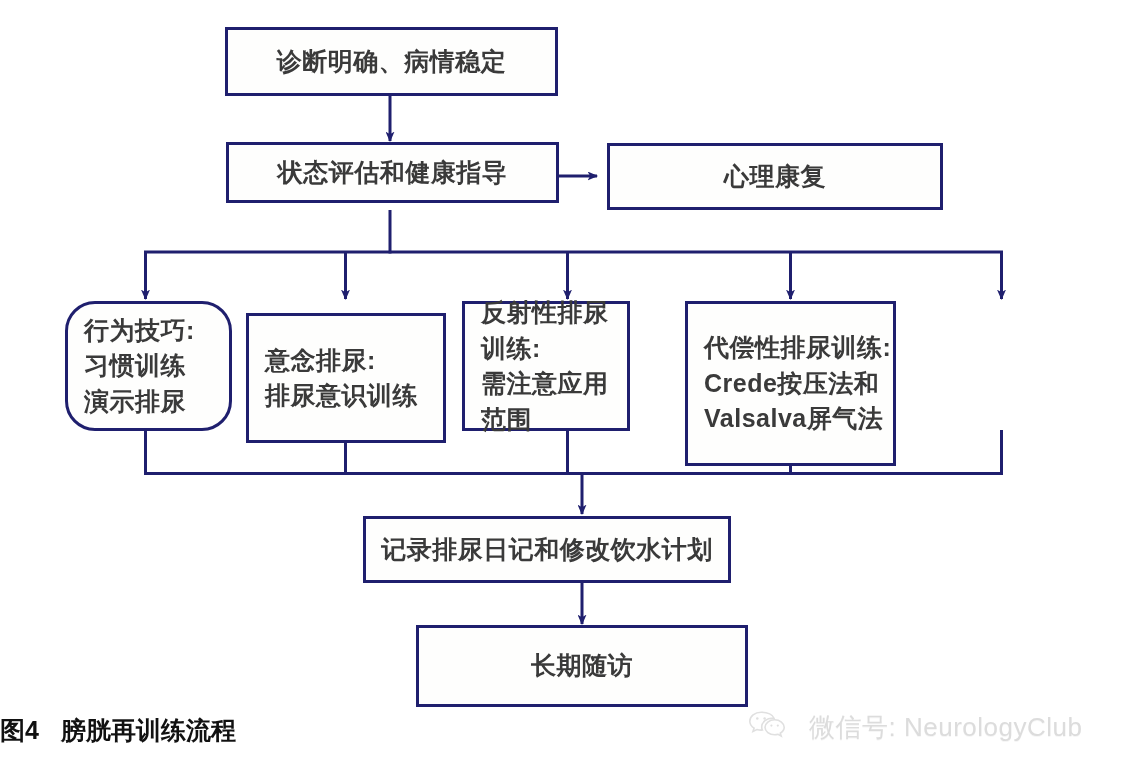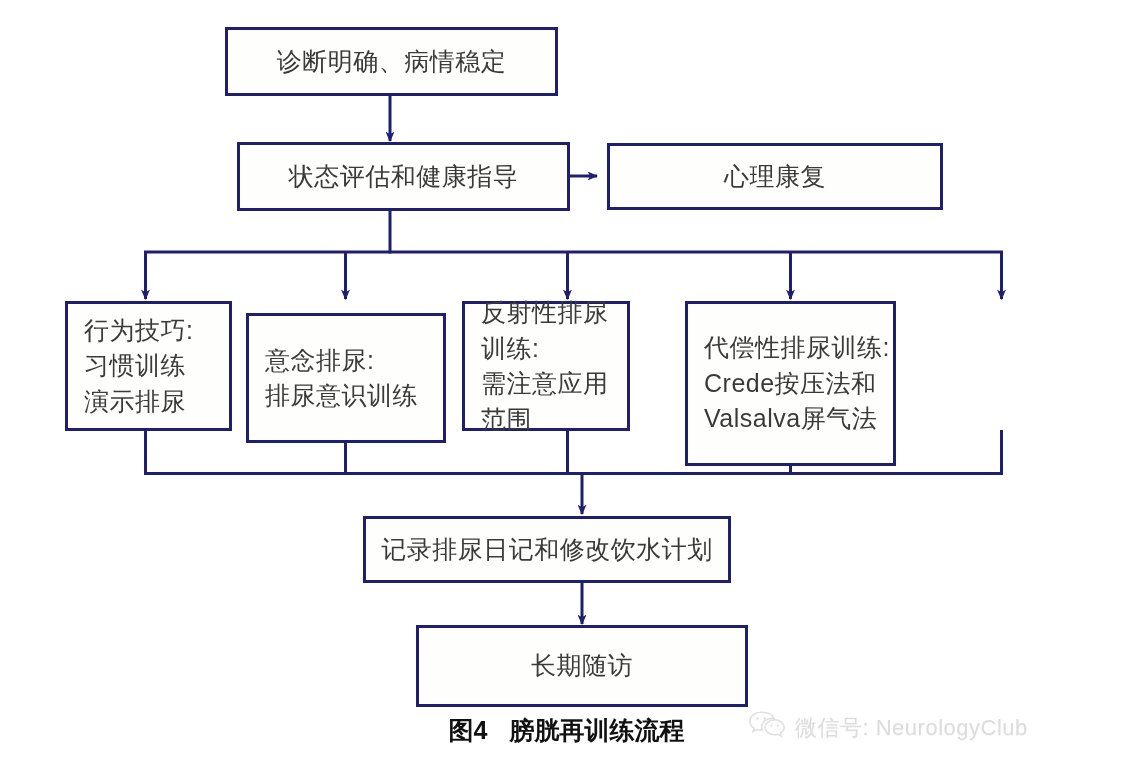--- a/index.html
+++ b/index.html
@@ -22,20 +22,21 @@
     height: 782px;
   }
   .node-box {
     position: absolute;
     box-sizing: border-box;
     border: 3px solid #1f1f6e;
     background: #fefefd;
     display: flex;
     align-items: center;
     justify-content: center;
+    font-weight: bold;
   }
   .node-text {
     color: #3a3a3a;
     font-size: 25px;
     line-height: 1.42;
     white-space: pre-line;
     letter-spacing: 0.5px;
   }
   .node-text.left {
     text-align: left;
@@ -52,39 +53,37 @@
     top: 0;
     width: 1133px;
     height: 782px;
     pointer-events: none;
   }
   #caption {
     position: absolute;
     left: 0;
     top: 714px;
     width: 1133px;
-    text-align: center;
     font-size: 25px;
     font-weight: bold;
     color: #111111;
     font-family: "Liberation Sans", "DejaVu Sans", sans-serif;
   }
   #caption .cap-gap {
     display: inline-block;
     width: 22px;
   }
   #watermark {
     position: absolute;
     left: 748px;
     top: 710px;
     display: flex;
-    align-items: center;
-    gap: 9px;
+    gap: 23px;
     color: #dedede;
-    font-size: 22px;
+    font-size: 26px;
     letter-spacing: 0.5px;
     white-space: nowrap;
   }
   #watermark .wm-text {
     color: #dcdcdc;
     text-shadow: 0 1px 0 #f6f6f6;
   }
 </style>
 </head>
 <body>
@@ -128,29 +127,29 @@
 
     <g>
       <line x1="582" y1="583" x2="582" y2="624" stroke="#1f1f6e" stroke-width="3" marker-end="url(#arrowhead)"></line>
     </g>
   </svg>
 
   <div class="node-box" style="left:225px; top:27px; width:333px; height:69px;">
     <span class="node-text center">诊断明确、病情稳定</span>
   </div>
 
-  <div class="node-box" style="left:237px; top:142px; width:333px; height:69px;">
+  <div class="node-box" style="left:226px; top:142px; width:333px; height:61px;">
     <span class="node-text center">状态评估和健康指导</span>
   </div>
 
   <div class="node-box" style="left:597px; top:143px; width:336px; height:67px;margin-left:10px;">
     <span class="node-text center">心理康复</span>
   </div>
 
-  <div class="node-box" style="left:65px; top:301px; width:167px; height:130px;">
+  <div class="node-box" style="left:65px; top:301px; width:167px; height:130px;border-radius:30px;">
     <span class="node-text left">行为技巧:
 习惯训练
 演示排尿</span>
   </div>
 
   <div class="node-box" style="left:246px; top:301px; width:200px; height:130px;margin-top:12px;">
     <span class="node-text left">意念排尿:
 排尿意识训练</span>
   </div>
 

